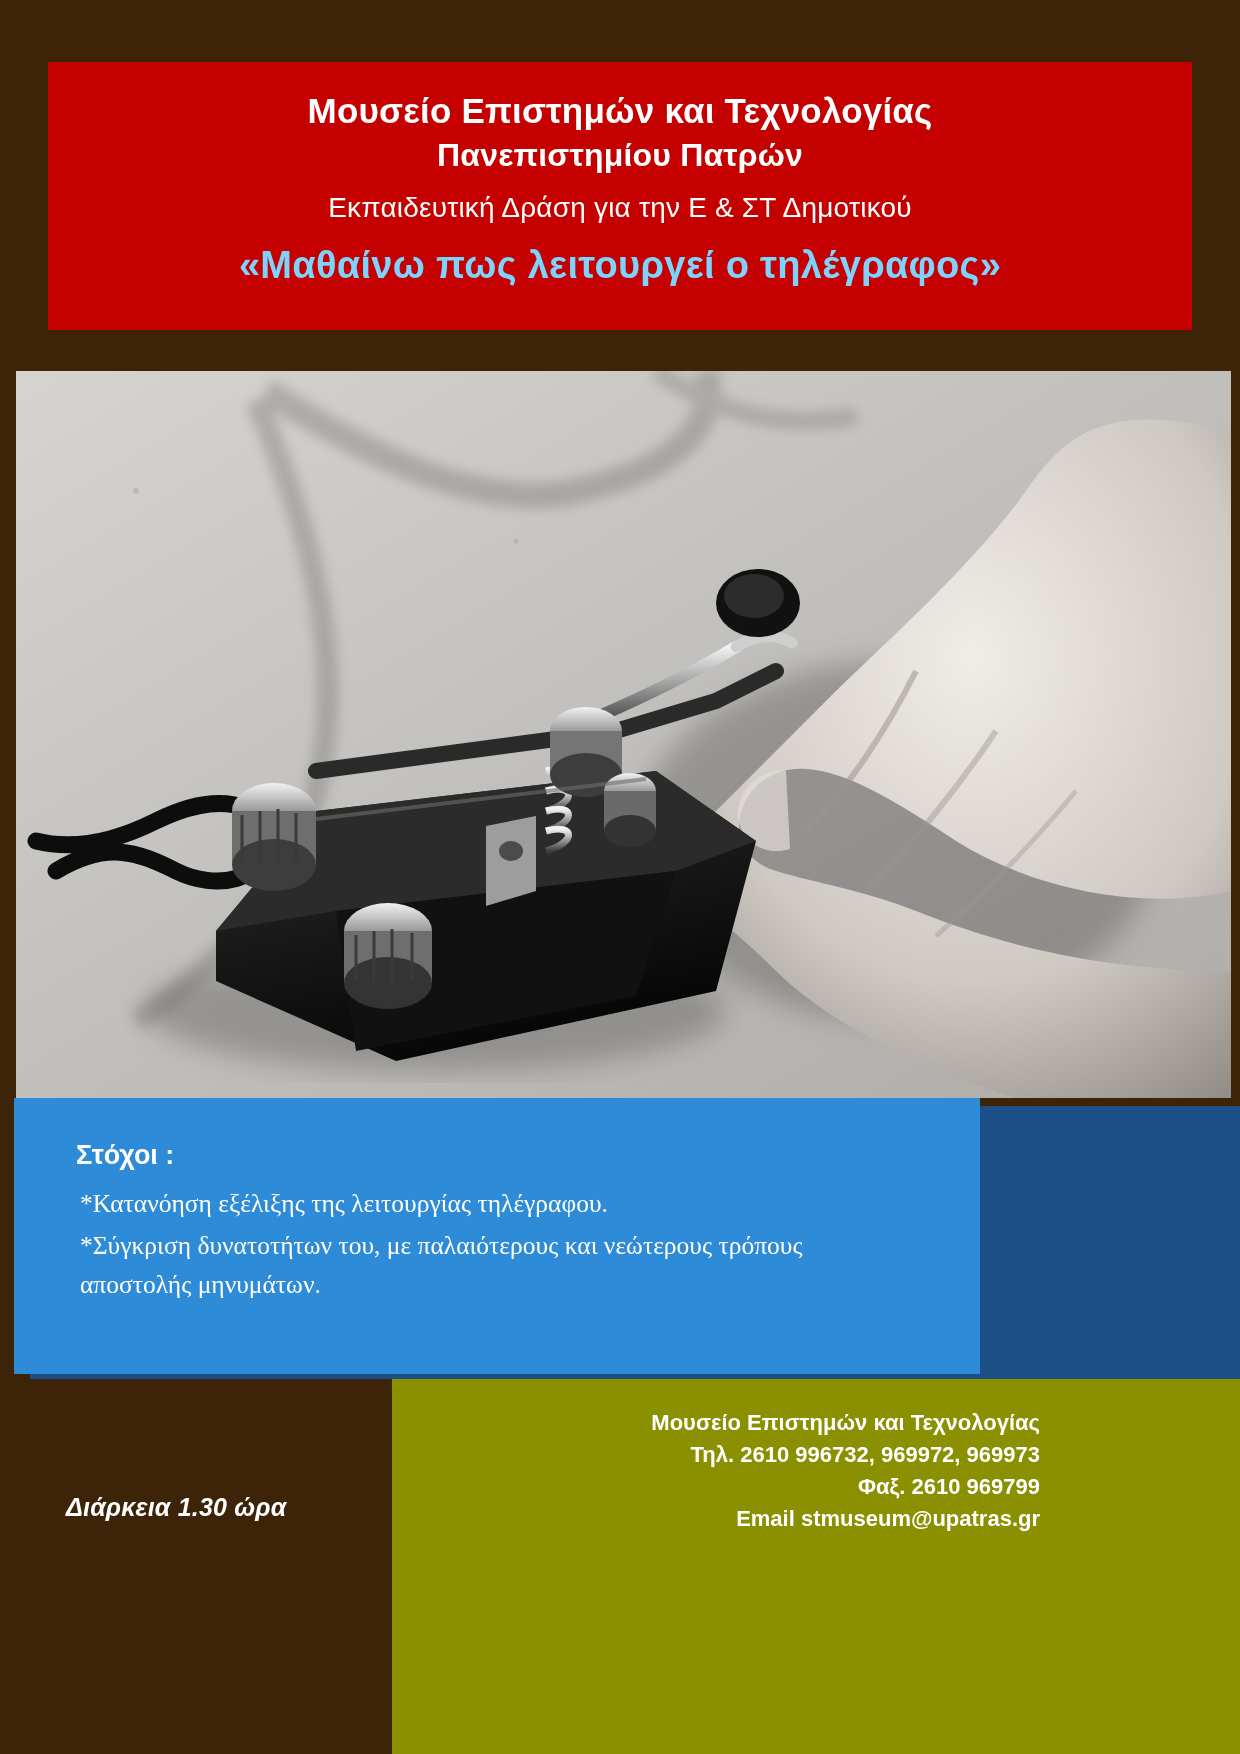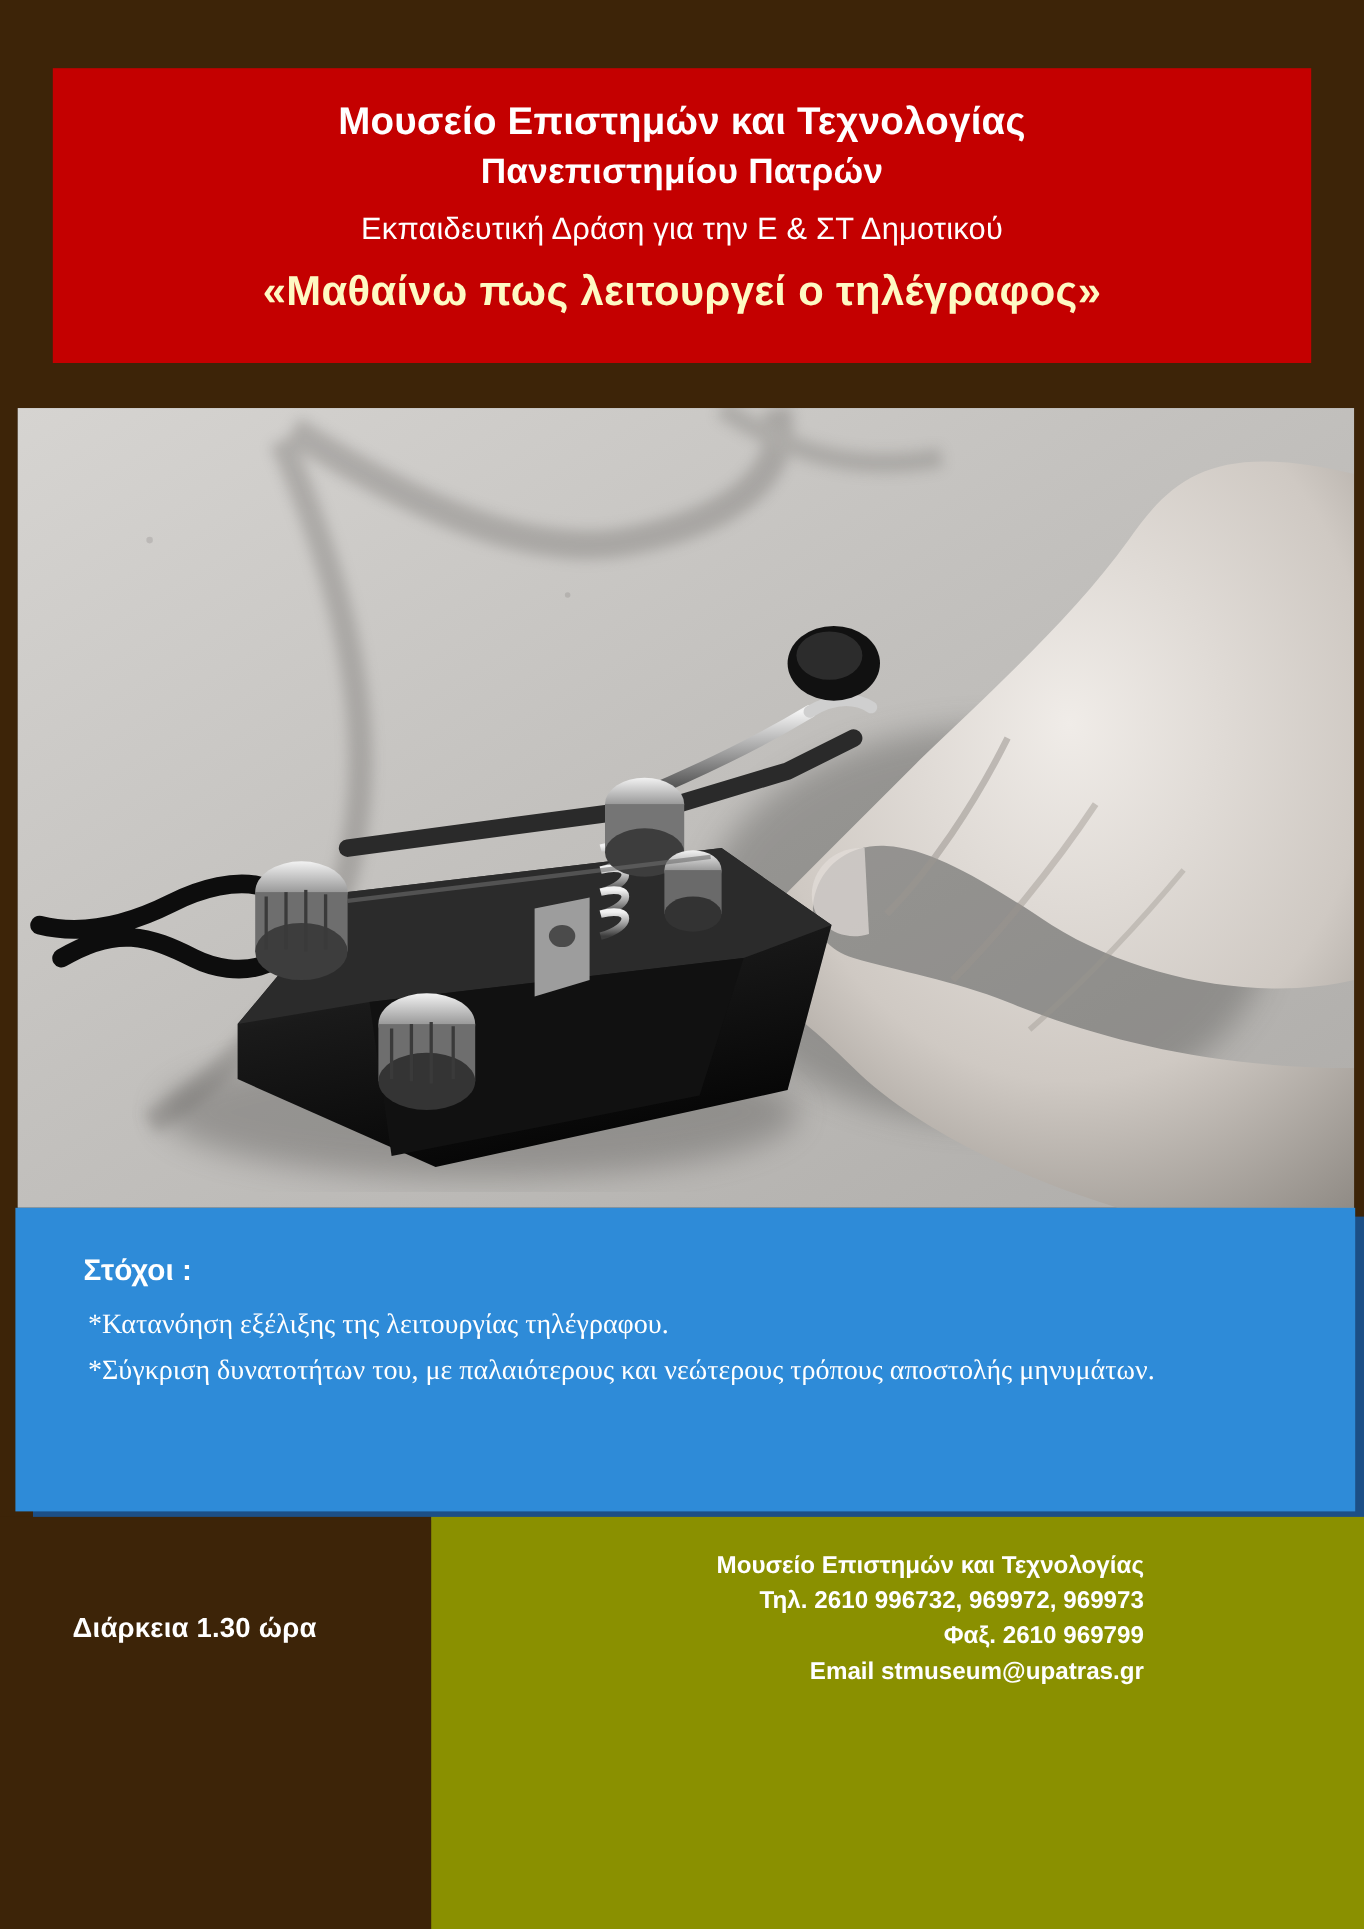--- a/index.html
+++ b/index.html
@@ -42,21 +42,21 @@
   }
   .header-sub {
     font-size: 28px;
     font-weight: normal;
     margin-top: 16px;
     letter-spacing: 0.2px;
   }
   .header-title {
     font-size: 38px;
     font-weight: bold;
-    color: #fef9c3;
+    color: #7dd3fc;
     margin-top: 20px;
     letter-spacing: 0.3px;
   }
 
   
   .photo {
     position: absolute;
     left: 16px;
     top: 371px;
     width: 1215px;
@@ -72,21 +72,21 @@
     left: 30px;
     top: 1106px;
     width: 1210px;
     height: 276px;
     background: #1c4f86;
   }
   .blue-panel {
     position: absolute;
     left: 14px;
     top: 1098px;
-    width: 1218px;
+    width: 966px;
     height: 276px;
     background: #2e8bd8;
     box-sizing: border-box;
     padding: 42px 60px 0 62px;
     color: #ffffff;
   }
   .blue-title {
     font-size: 27px;
     font-weight: bold;
     margin-bottom: 14px;
@@ -105,24 +105,25 @@
     left: 0;
     top: 1379px;
     width: 392px;
     height: 375px;
     background: #3d2408;
     color: #ffffff;
   }
   .footer-left-text {
     position: absolute;
     left: 66px;
-    top: 87px;
+    top: 114px;
     font-size: 25px;
     font-weight: bold;
     letter-spacing: 0.2px;
+    font-style: italic;
   }
   .footer-olive {
     position: absolute;
     left: 392px;
     top: 1379px;
     width: 848px;
     height: 375px;
     background: #8a9000;
     color: #ffffff;
   }

